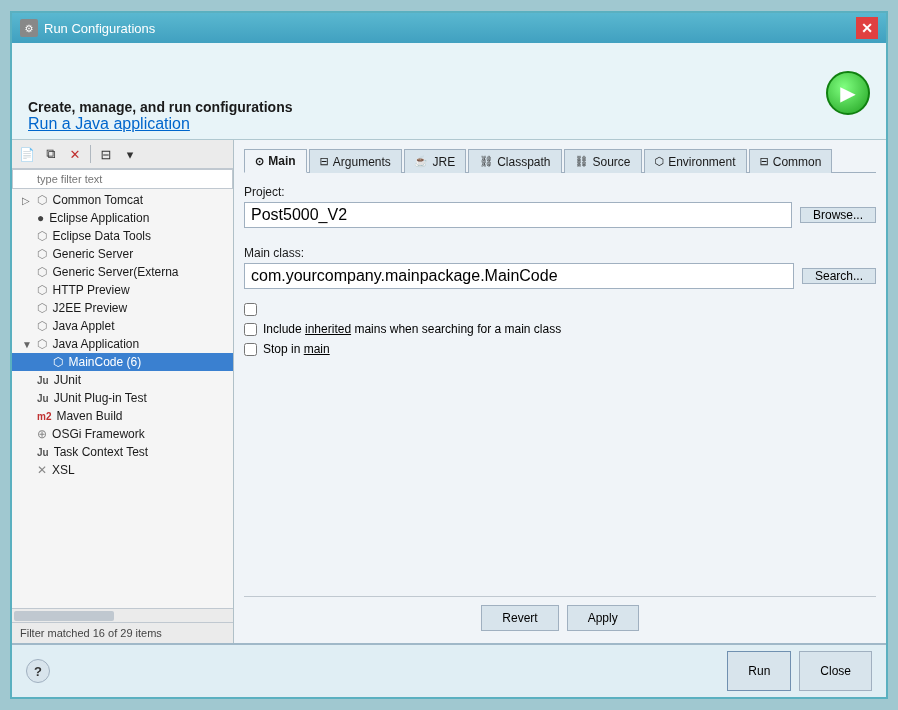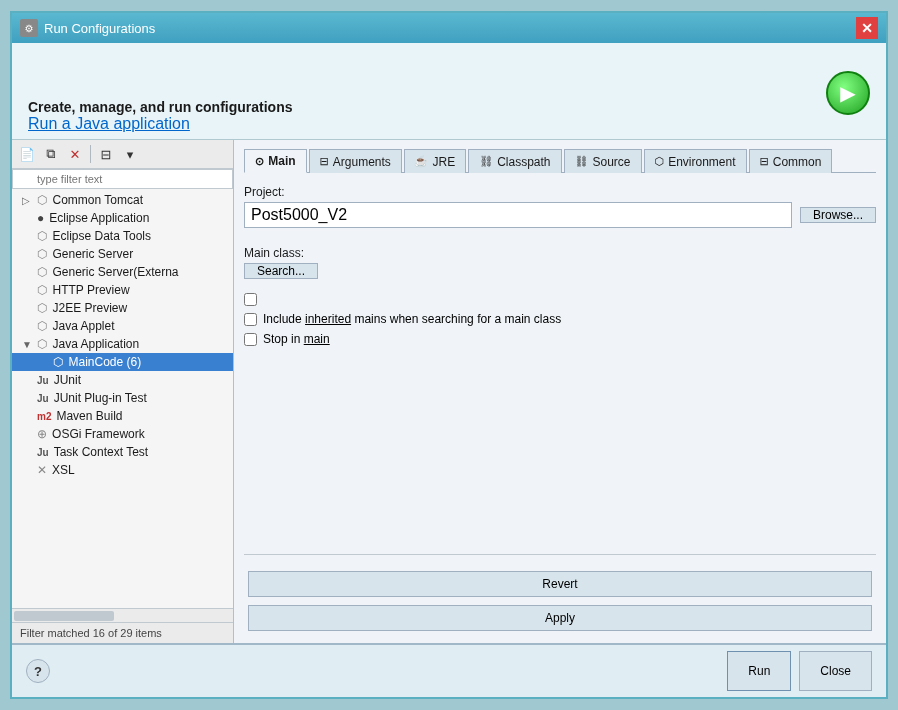--- a/index.html
+++ b/index.html
@@ -287,23 +287,22 @@
     .checkbox-row input[type="checkbox"] {
       margin: 0;
     }
     .checkbox-label span {
       text-decoration: underline;
     }
     .bottom-buttons {
       display: flex;
       justify-content: center;
       gap: 8px;
-      padding: 16px 4px 4px 4px;
+      padding: 8px 4px 4px 4px;
       border-top: 1px solid #c0c8d0;
-      flex-direction: column;
     }
     .action-btn {
       padding: 5px 20px;
       border: 1px solid #a0b0c0;
       background: #d8e4ec;
       cursor: pointer;
       font-size: 12px;
     }
     .dialog-footer {
       display: flex;
@@ -503,20 +502,21 @@
         <div class="form-section">
           <div class="form-label">Project:</div>
           <div class="form-row">
             <input class="form-input" type="text" value="Post5000_V2" style="">
             <button class="form-btn">Browse...</button>
           </div>
         </div>
         <div class="form-section">
           <div class="form-label">Main class:</div>
           <div class="form-row">
+            <input class="form-input" type="text" value="com.yourcompany.mainpackage.MainCode" style="">
             <button class="form-btn">Search...</button>
           </div>
         </div>
         <div class="checkbox-row">
           <input type="checkbox" style="">
         </div>
         <div class="checkbox-row">
           <input type="checkbox" style="">
           <span class="checkbox-label">Include <span>inherited</span> mains when searching for a main class</span>
         </div>

